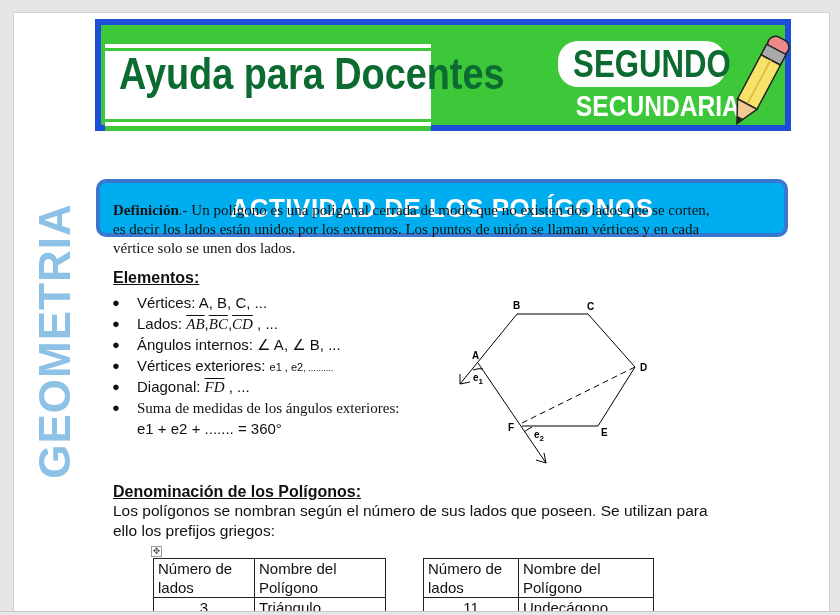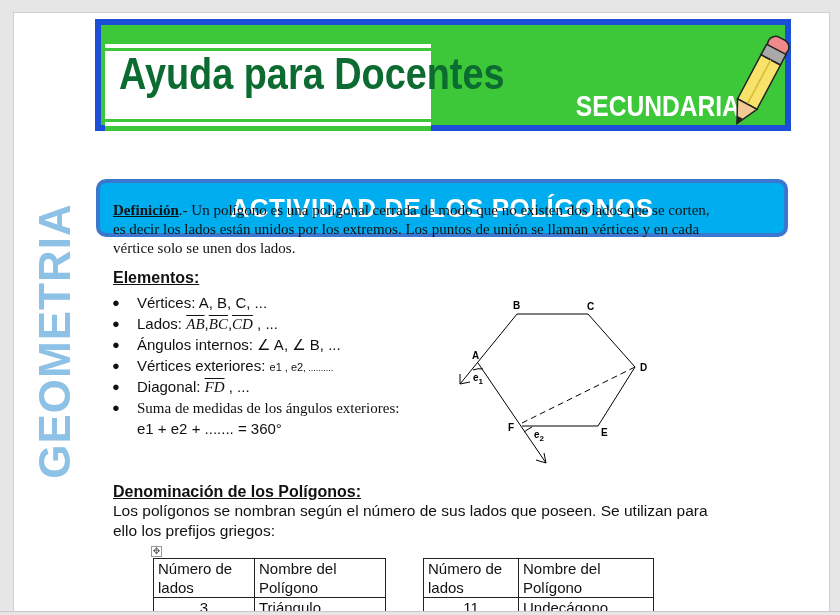--- a/index.html
+++ b/index.html
@@ -79,21 +79,21 @@
     font-size: 44px; font-weight: 900; color: #8ec1e6; white-space: nowrap;
     letter-spacing: 1px;
   }
 
   
   .serif { font-family: "Liberation Serif", serif; }
   .definition {
     position: absolute; left: 113px; top: 201px; width: 610px;
     font-size: 15px; line-height: 19px; color: #111;
   }
-  .definition .term { font-weight: bold; text-decoration: underline; }
+  .definition .term { font-weight: bold; }
   .heading {
     position: absolute; font-size: 16px; font-weight: bold; text-decoration: underline; color: #111;
   }
   .heading .colon { text-decoration: none; }
   .elements-list {
     position: absolute; left: 112px; top: 292px; width: 330px; margin: 0; padding: 0; list-style: none;
     font-size: 15px; color: #111;
   }
   .elements-list li { position: relative; padding-left: 25px; height: 21px; line-height: 21px; white-space: nowrap; }
   .elements-list li .bullet { position: absolute; left: 0; top: 0; font-size: 13px; }
@@ -127,20 +127,23 @@
   .t2 { left: 423px; top: 558px; }
 </style>
 </head>
 <body>
 
 <div class="page"></div>
 
 <div class="banner">
   <div class="banner-strip"></div>
   <div class="banner-title">Ayuda para Docentes</div>
+  <div class="grade-pill">
+    <div class="grade-text">SEGUNDO</div>
+  </div>
   <div class="level-text">SECUNDARIA</div>
   <svg class="pencil" viewBox="0 0 62 106">
     <g transform="rotate(28 31 53)">
       <rect x="20" y="4" width="22" height="16" rx="8" fill="#f08a8a" stroke="#222" stroke-width="1.5"></rect>
       <rect x="20" y="16" width="22" height="12" fill="#a9a9a9" stroke="#222" stroke-width="1.5"></rect>
       <rect x="20" y="28" width="22" height="50" fill="#f7e36a" stroke="#222" stroke-width="1.5"></rect>
       <line x1="31" y1="28" x2="31" y2="78" stroke="#d9b93a" stroke-width="1.5"></line>
       <polygon points="20,78 42,78 31,100" fill="#f2c995" stroke="#222" stroke-width="1.5"></polygon>
       <polygon points="28,93 34,93 31,101" fill="#222"></polygon>
     </g>

